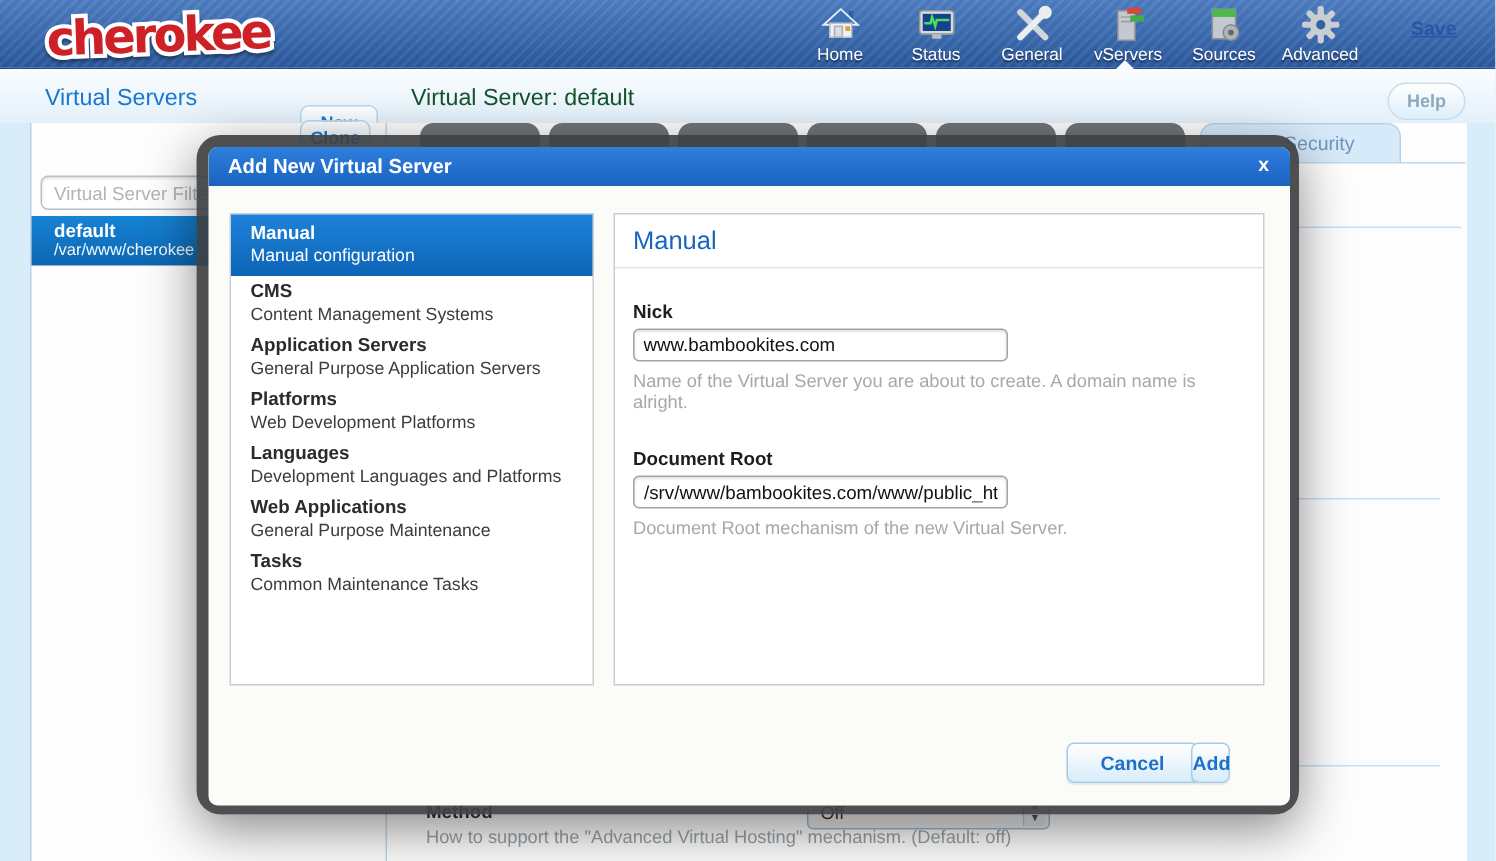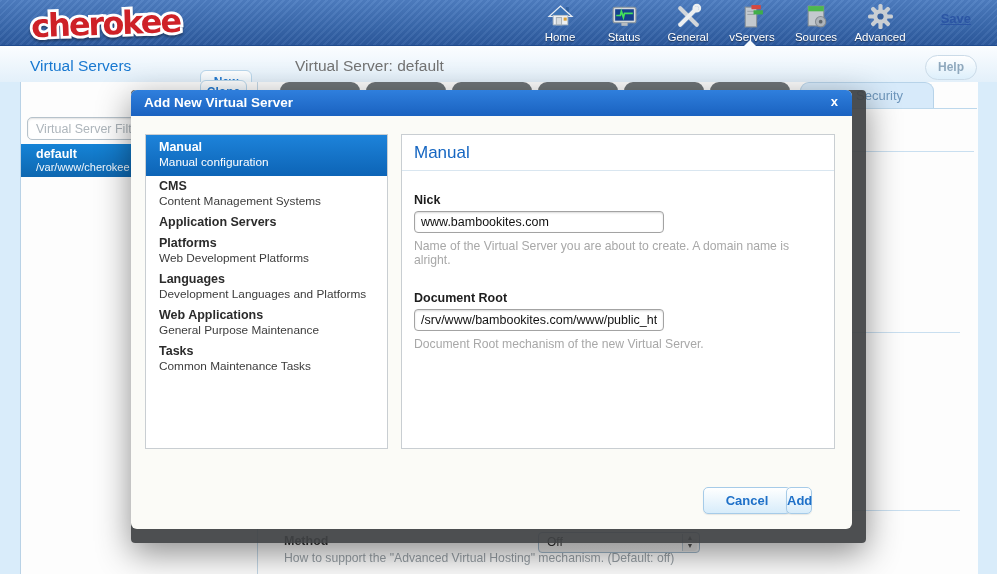--- a/index.html
+++ b/index.html
@@ -33,21 +33,21 @@
     position:absolute; left:744px; top:40px; width:0; height:0;
     border-left:6px solid transparent; border-right:6px solid transparent;
     border-bottom:6px solid #f7fbfe;
   }
   
   .header-band {
     position:absolute; left:0; top:46px; width:997px; height:36px;
     background:linear-gradient(180deg,#fbfdff 0%, #e3f0fa 100%);
   }
   .sidebar-title { position:absolute; left:30px; top:57px; font-size:15.5px; color:#1878d0; }
-  .main-title   { position:absolute; left:295px; top:57px; font-size:15.5px; color:#737373; }
+  .main-title   { position:absolute; left:274px; top:57px; font-size:15.5px; color:#14532d; }
   .btn-pill {
     position:absolute; text-align:center; cursor:pointer;
     background:linear-gradient(180deg,#ffffff 0%, #ddeffb 100%);
     border:1px solid #b9d7ec; border-radius:6px;
     font-size:12px; font-weight:bold; color:#2379cf;
   }
   .btn-new   { left:200px; top:70px; width:52px; height:25px; line-height:23px; }
   .btn-clone { left:200px; top:80px; width:47px; height:25px; line-height:23px; z-index:2; }
   .btn-help  { left:925px; top:55px; width:52px; height:25px; line-height:23px;
                border-radius:13px; color:#8fa8bd; border-color:#cbdbe8; }
@@ -101,21 +101,21 @@
     background:linear-gradient(180deg,#fdfdfd,#dcdcdc); border-left:1px solid #b5c3cd;
     border-radius:0 3px 3px 0; font-size:7px; line-height:8px; text-align:center; color:#555;
   }
   .method-help {
     position:absolute; left:284px; top:551px; z-index:2;
     font-size:12.2px; color:#98a0a6;
   }
   
   .modal {
     position:absolute; left:131px; top:90px; width:735px; height:453px; z-index:10;
-    background:rgba(62,64,66,0.92); border-radius:4px; padding:0;
+    background:rgba(62,64,66,0.92); border-radius:16px; padding:8px;
     box-shadow:0 10px 34px rgba(0,0,0,0.45);
   }
   .modal-inner {
     position:relative; width:721px; height:439px; border-radius:6px; overflow:hidden;
     background:#fbfbf7;
   }
   .modal-header {
     position:absolute; left:0; top:0; width:721px; height:26px;
     background:linear-gradient(180deg,#2f7fdd 0%, #1a62c0 100%);
   }
@@ -281,20 +281,21 @@
       <div class="menu-item selected">
         <div class="mi-title">Manual</div>
         <div class="mi-desc">Manual configuration</div>
       </div>
       <div class="menu-item">
         <div class="mi-title">CMS</div>
         <div class="mi-desc">Content Management Systems</div>
       </div>
       <div class="menu-item">
         <div class="mi-title">Application Servers</div>
+        <div class="mi-desc">General Purpose Application Servers</div>
       </div>
       <div class="menu-item">
         <div class="mi-title">Platforms</div>
         <div class="mi-desc">Web Development Platforms</div>
       </div>
       <div class="menu-item">
         <div class="mi-title">Languages</div>
         <div class="mi-desc">Development Languages and Platforms</div>
       </div>
       <div class="menu-item">

